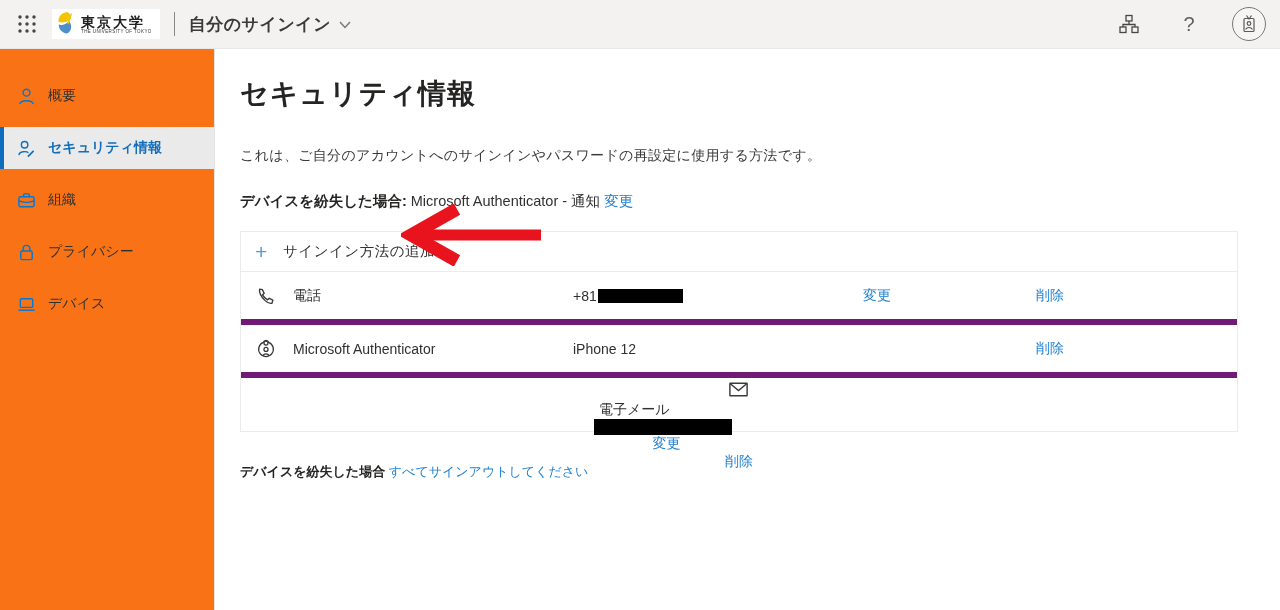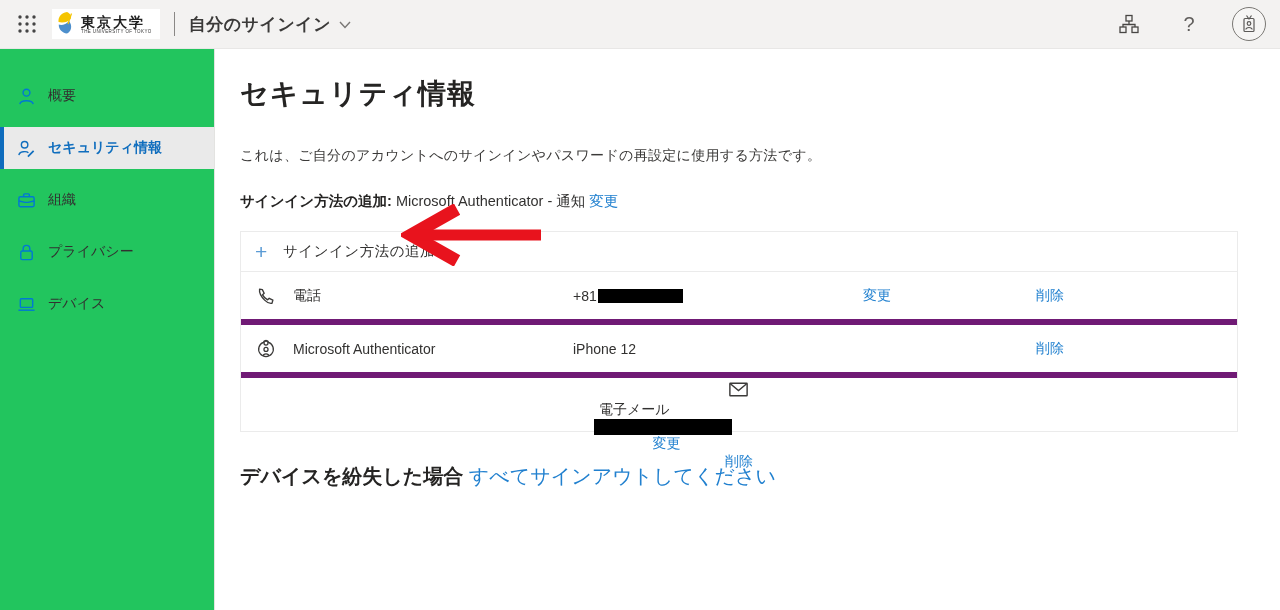--- a/index.html
+++ b/index.html
@@ -22,21 +22,21 @@
   .tb-chevron { margin-left:8px; color:#797775; font-size:13px; }
   .tb-right { margin-left:auto; display:flex; align-items:center; gap:26px; }
   .tb-iconbtn { width:34px; height:34px; display:flex; align-items:center; justify-content:center;
     color:#484644; cursor:pointer; }
   .help-glyph { font-size:20px; color:#605e5c; font-weight:400; }
   .avatar { width:34px; height:34px; border-radius:50%; border:1.4px solid #7a7874;
     display:flex; align-items:center; justify-content:center; background:#f6f5f4; }
 
   
   .shell { display:flex; height:561px; }
-  .sidebar { width:215px; border-right:1px solid #e3e3e1; background:#22c55e;
+  .sidebar { width:215px; border-right:1px solid #e3e3e1; background:#f97316;
     padding-top:26px; flex-shrink:0; }
   .nav-item { display:flex; align-items:center; height:42px; margin-bottom:10px;
     padding-left:10px; cursor:pointer; border-left:4px solid transparent; }
   .nav-item .nav-icon { width:24px; display:flex; justify-content:center; margin-right:10px; }
   .nav-label { font-size:14px; color:#323130; }
   .nav-item.active { background:#eaeaea; border-left:4px solid #0f6cbd; }
   .nav-item.active .nav-label { color:#106ebe; font-weight:bold; }
 
   .main { flex:1; padding:26px 40px 0 25px; position:relative; }
   .page-title { font-size:28px; font-weight:600; color:#252423; letter-spacing:1px; }
@@ -55,21 +55,21 @@
   .mt-row:last-child { border-bottom:none;flex-direction:column; }
   .cell-icon { width:38px; margin-left:14px; display:flex; justify-content:flex-start; color:#3b3a39; }
   .cell-name { width:280px; font-size:14px; color:#323130; }
   .cell-value { width:290px; font-size:14px; color:#323130; display:flex; align-items:center; }
   .cell-change { width:173px; font-size:14px; }
   .cell-delete { flex:1; font-size:14px; }
   .redact { background:#000; display:inline-block; }
   .redact.phone { width:85px; height:14px; margin-left:1px; }
   .redact.email { width:138px; height:16px; }
 
-  .lost-line { margin-top:31px; font-size:20px; }
+  .lost-line { margin-top:31px; font-size:13px; }
   .lost-label { font-weight:bold; color:#252423; }
 
   
   .anno-arrow { position:absolute; left:186px; top:155px; width:146px; height:62px;
     pointer-events:none; }
 </style>
 </head>
 <body>
 
 <header class="topbar">
@@ -189,21 +189,21 @@
       <span class="nav-label">デバイス</span>
     </div>
   </nav>
 
   <main class="main">
 
     <h1 class="page-title">セキュリティ情報</h1>
     <p class="page-desc">これは、ご自分のアカウントへのサインインやパスワードの再設定に使用する方法です。</p>
 
     <p class="default-line">
-      <span class="default-label">サインイン方法の追加:</span>
+      <span class="default-label">デバイスを紛失した場合:</span>
       <span>Microsoft Authenticator - 通知</span>
       <a class="link">変更</a>
     </p>
 
     <section class="methods-table">
 
       <div class="mt-header">
         <span class="plus-glyph">+</span>
         <span class="mt-header-label">サインイン方法の追加</span>
       </div>

